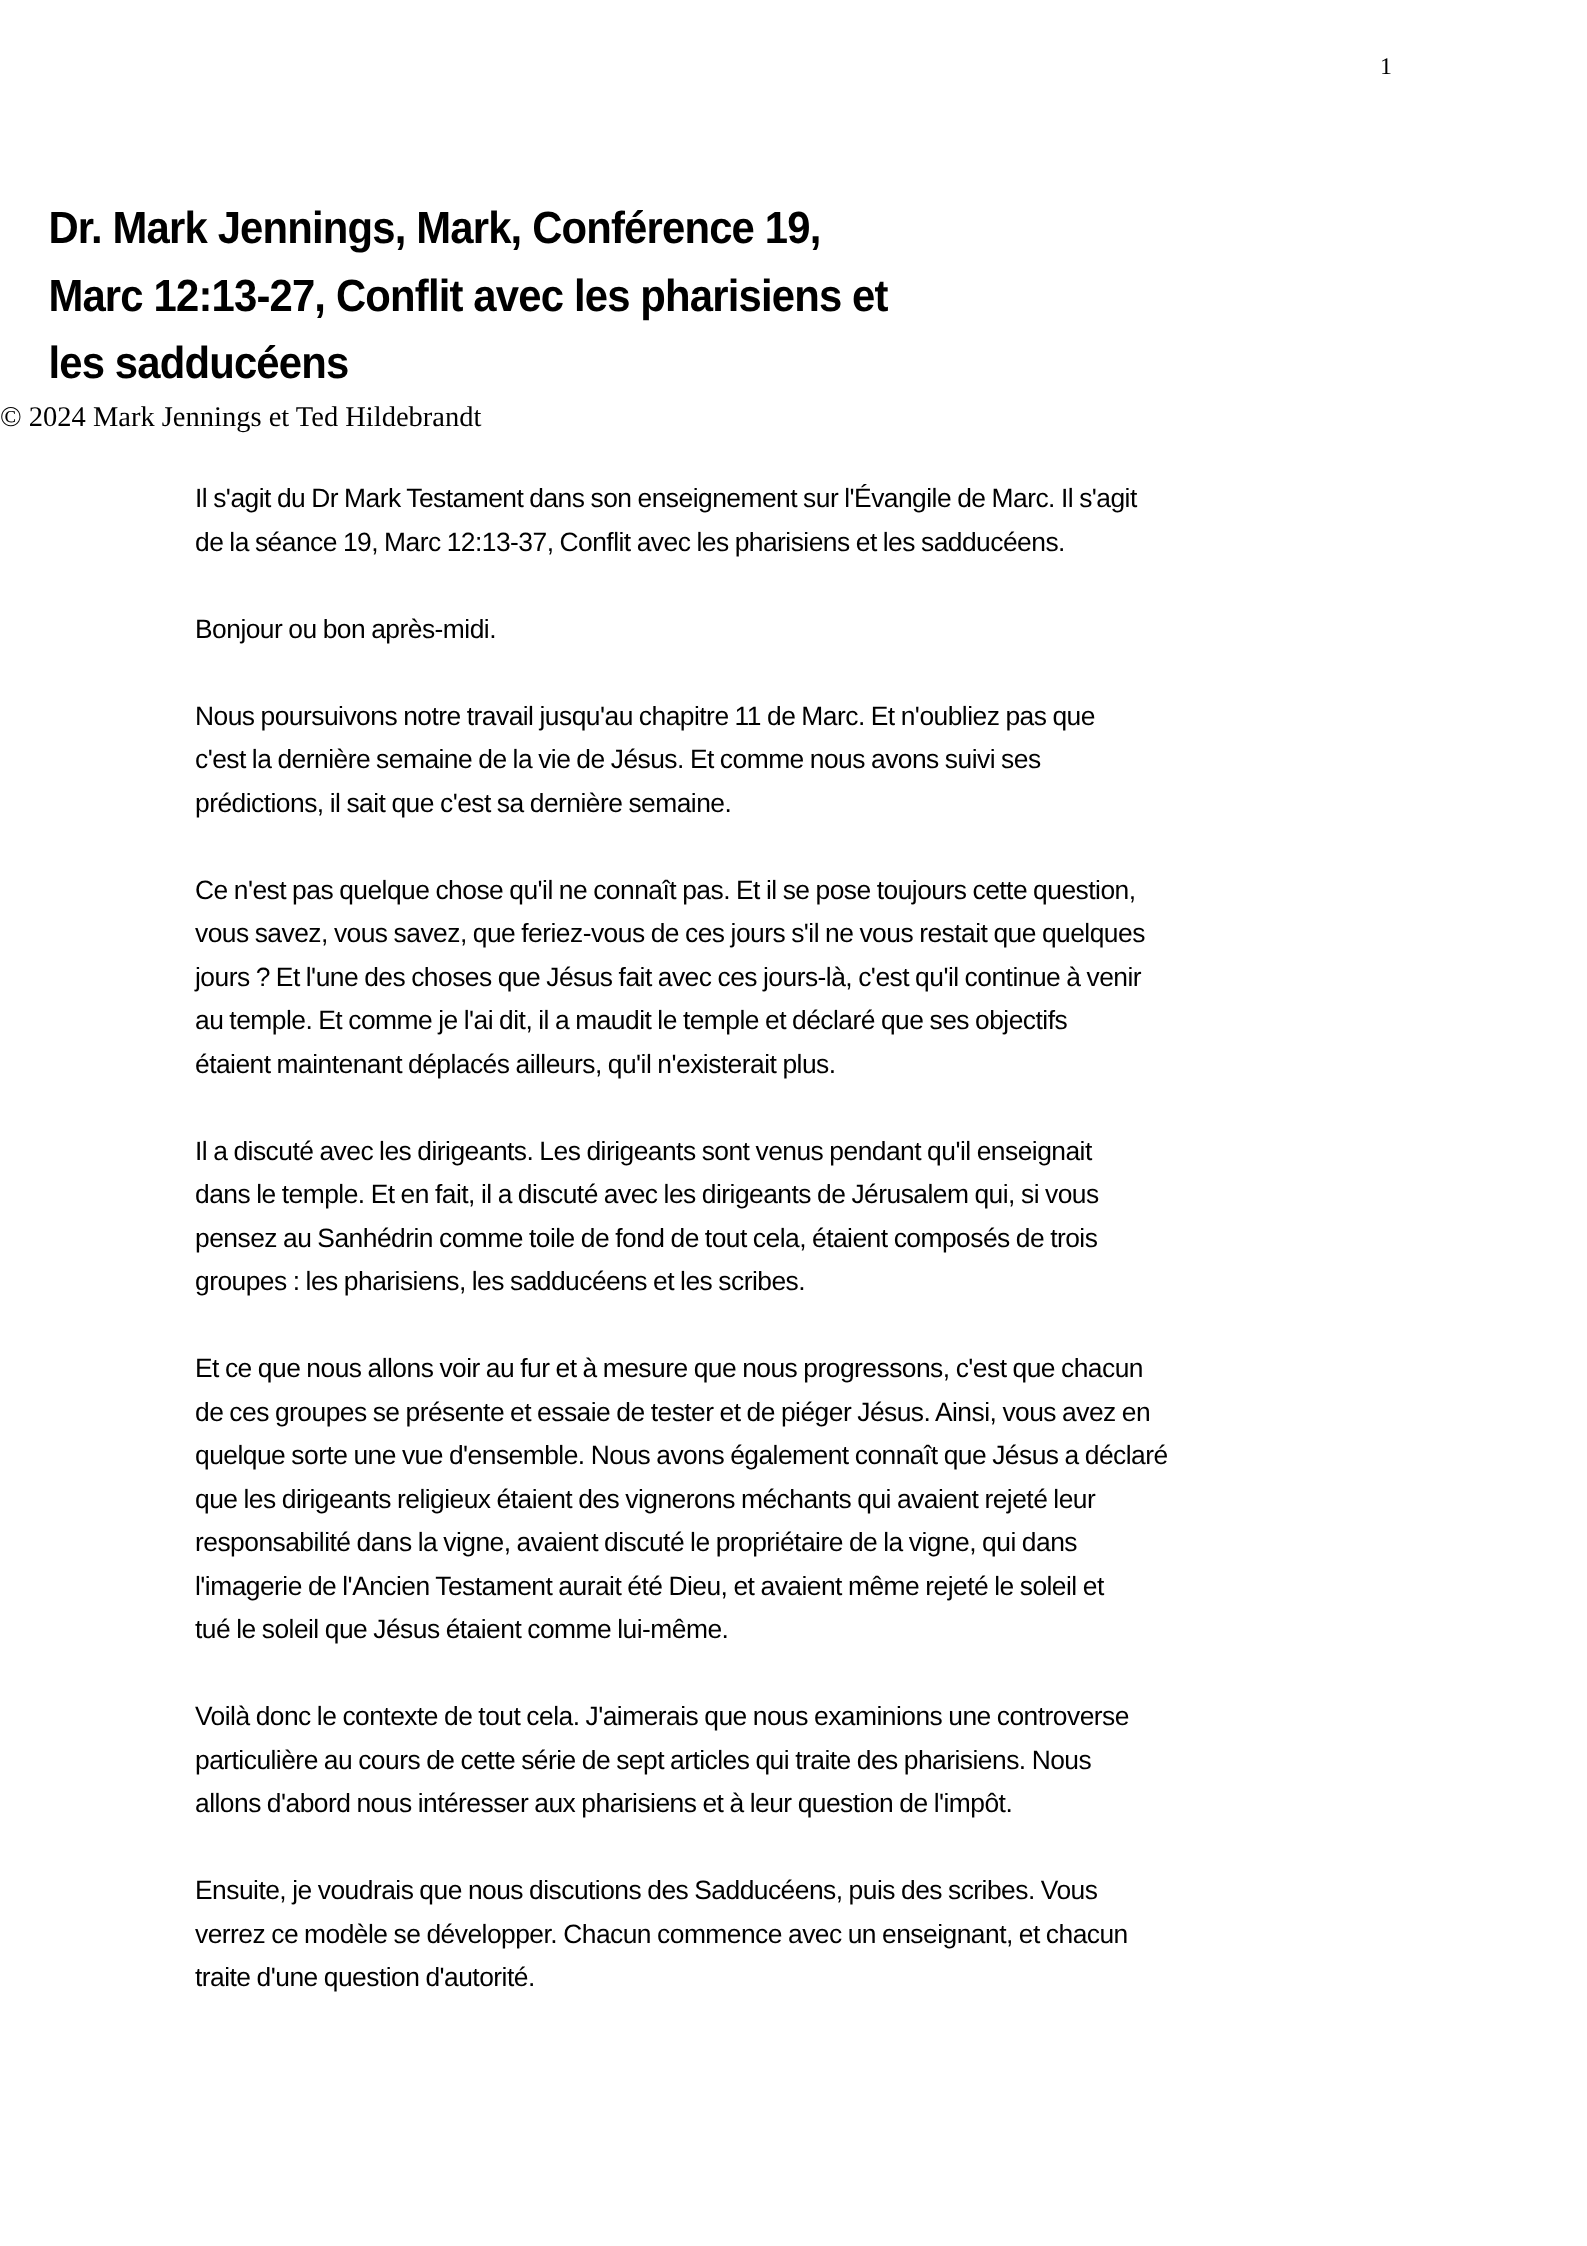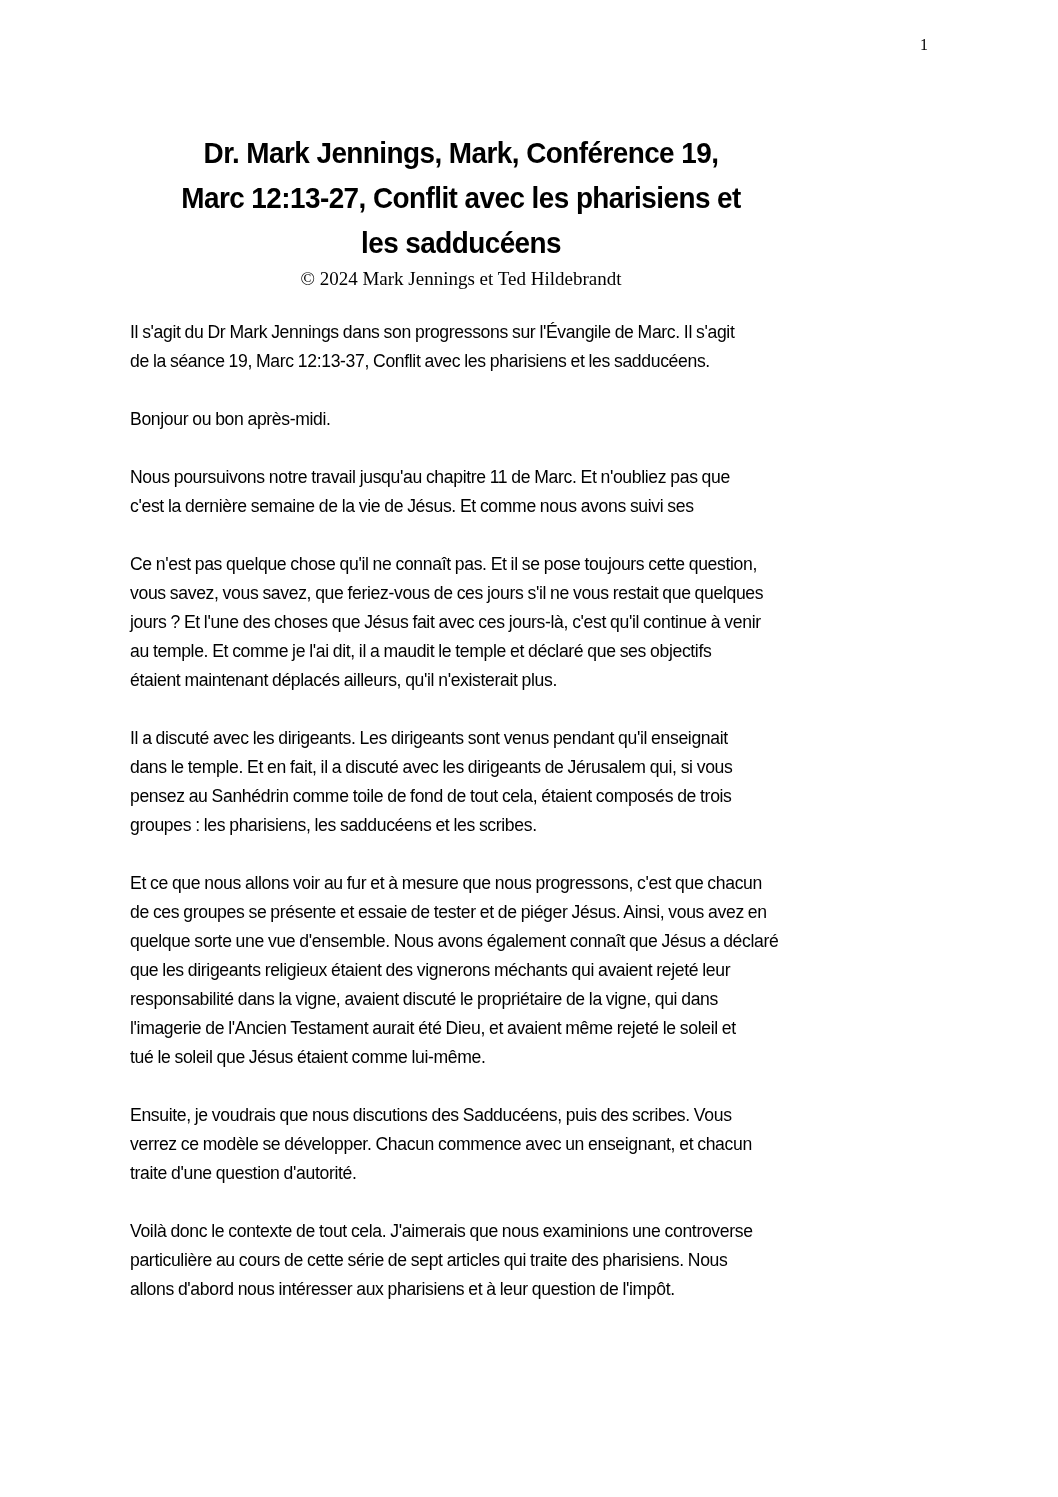--- a/index.html
+++ b/index.html
@@ -19,21 +19,21 @@
       top: 36px;
       left: 920px;
       font-family: "Liberation Serif", serif;
       font-size: 16px;
     }
     .title-block {
       position: absolute;
       top: 130px;
       left: 0;
       width: 922px;
-      text-align: center;
+      text-align: left;
     }
     .title {
       margin: 0;
       font-family: "Liberation Sans", sans-serif;
       font-weight: bold;
       font-size: 30px;
       line-height: 45px;
       letter-spacing: -0.6px;
       transform: scaleX(0.93);
       transform-origin: center;
@@ -71,29 +71,30 @@
   <h1 class="title">
     <span>Dr. Mark Jennings, Mark, Conférence 19,</span>
     <span>Marc 12:13-27, Conflit avec les pharisiens et</span>
     <span>les sadducéens</span>
   </h1>
   <p class="copyright">© 2024 Mark Jennings et Ted Hildebrandt</p>
 </div>
 
 <div class="body-text">
   <p class="para">
-    <span class="line">Il s'agit du Dr Mark Jennings dans son progressons sur l'Évangile de Marc. Il s'agit</span>
+    <span class="line">Il s'agit du Dr Mark Testament dans son enseignement sur l'Évangile de Marc. Il s'agit</span>
     <span class="line">de la séance 19, Marc 12:13-37, Conflit avec les pharisiens et les sadducéens.</span>
   </p>
   <p class="para">
     <span class="line">Bonjour ou bon après-midi.</span>
   </p>
   <p class="para">
     <span class="line">Nous poursuivons notre travail jusqu'au chapitre 11 de Marc. Et n'oubliez pas que</span>
     <span class="line">c'est la dernière semaine de la vie de Jésus. Et comme nous avons suivi ses</span>
+    <span class="line">prédictions, il sait que c'est sa dernière semaine.</span>
   </p>
   <p class="para">
     <span class="line">Ce n'est pas quelque chose qu'il ne connaît pas. Et il se pose toujours cette question,</span>
     <span class="line">vous savez, vous savez, que feriez-vous de ces jours s'il ne vous restait que quelques</span>
     <span class="line">jours ? Et l'une des choses que Jésus fait avec ces jours-là, c'est qu'il continue à venir</span>
     <span class="line">au temple. Et comme je l'ai dit, il a maudit le temple et déclaré que ses objectifs</span>
     <span class="line">étaient maintenant déplacés ailleurs, qu'il n'existerait plus.</span>
   </p>
   <p class="para">
     <span class="line">Il a discuté avec les dirigeants. Les dirigeants sont venus pendant qu'il enseignait</span>
@@ -104,22 +105,22 @@
   <p class="para">
     <span class="line">Et ce que nous allons voir au fur et à mesure que nous progressons, c'est que chacun</span>
     <span class="line">de ces groupes se présente et essaie de tester et de piéger Jésus. Ainsi, vous avez en</span>
     <span class="line">quelque sorte une vue d'ensemble. Nous avons également connaît que Jésus a déclaré</span>
     <span class="line">que les dirigeants religieux étaient des vignerons méchants qui avaient rejeté leur</span>
     <span class="line">responsabilité dans la vigne, avaient discuté le propriétaire de la vigne, qui dans</span>
     <span class="line">l'imagerie de l'Ancien Testament aurait été Dieu, et avaient même rejeté le soleil et</span>
     <span class="line">tué le soleil que Jésus étaient comme lui-même.</span>
   </p>
   <p class="para">
+    <span class="line">Voilà donc le contexte de tout cela. J'aimerais que nous examinions une controverse</span>
+    <span class="line">particulière au cours de cette série de sept articles qui traite des pharisiens. Nous</span>
+    <span class="line">allons d'abord nous intéresser aux pharisiens et à leur question de l'impôt.</span>
+  </p>
+  <p class="para">
     <span class="line">Ensuite, je voudrais que nous discutions des Sadducéens, puis des scribes. Vous</span>
     <span class="line">verrez ce modèle se développer. Chacun commence avec un enseignant, et chacun</span>
     <span class="line">traite d'une question d'autorité.</span>
   </p>
-  <p class="para">
-    <span class="line">Voilà donc le contexte de tout cela. J'aimerais que nous examinions une controverse</span>
-    <span class="line">particulière au cours de cette série de sept articles qui traite des pharisiens. Nous</span>
-    <span class="line">allons d'abord nous intéresser aux pharisiens et à leur question de l'impôt.</span>
-  </p>
 </div>
 
 </body></html>

